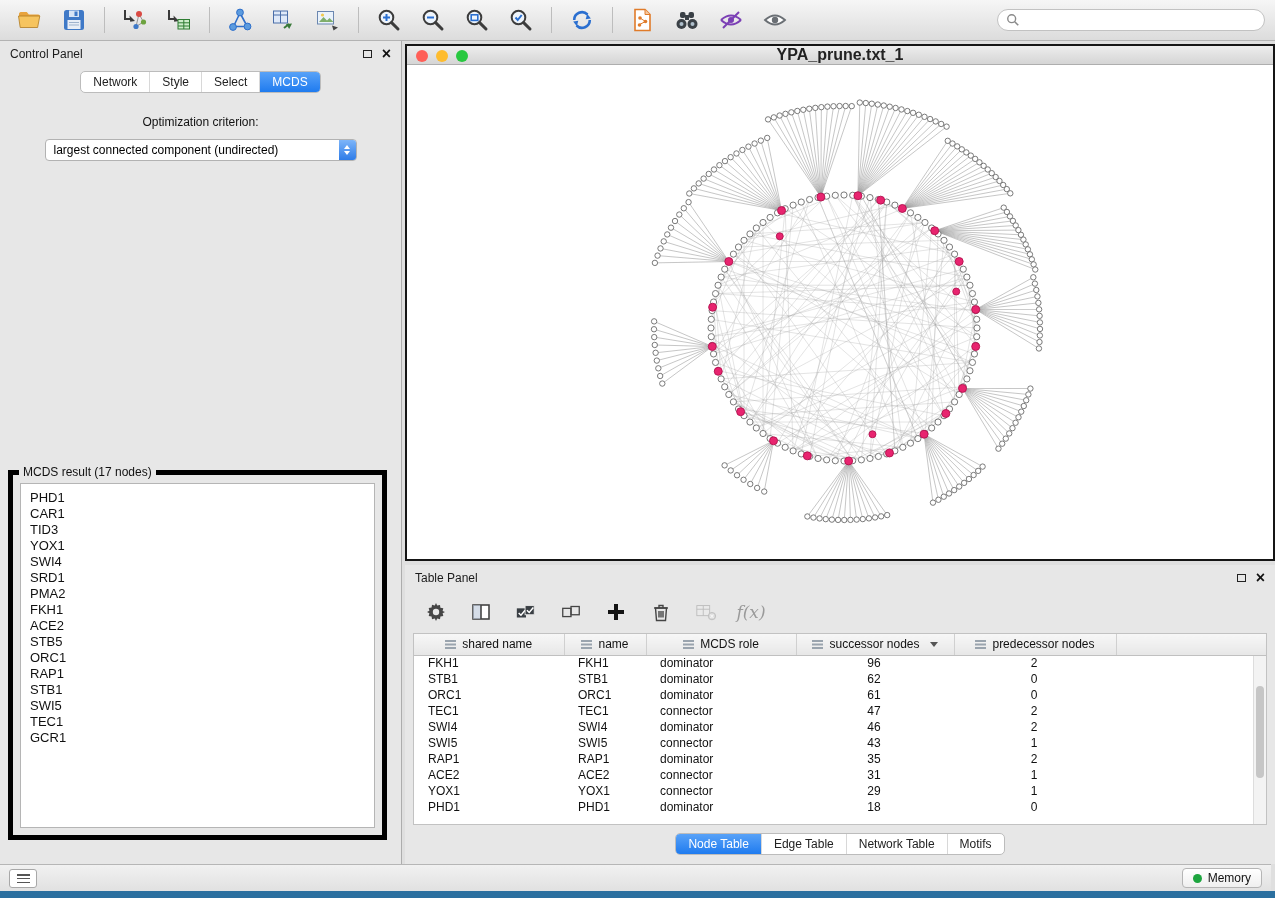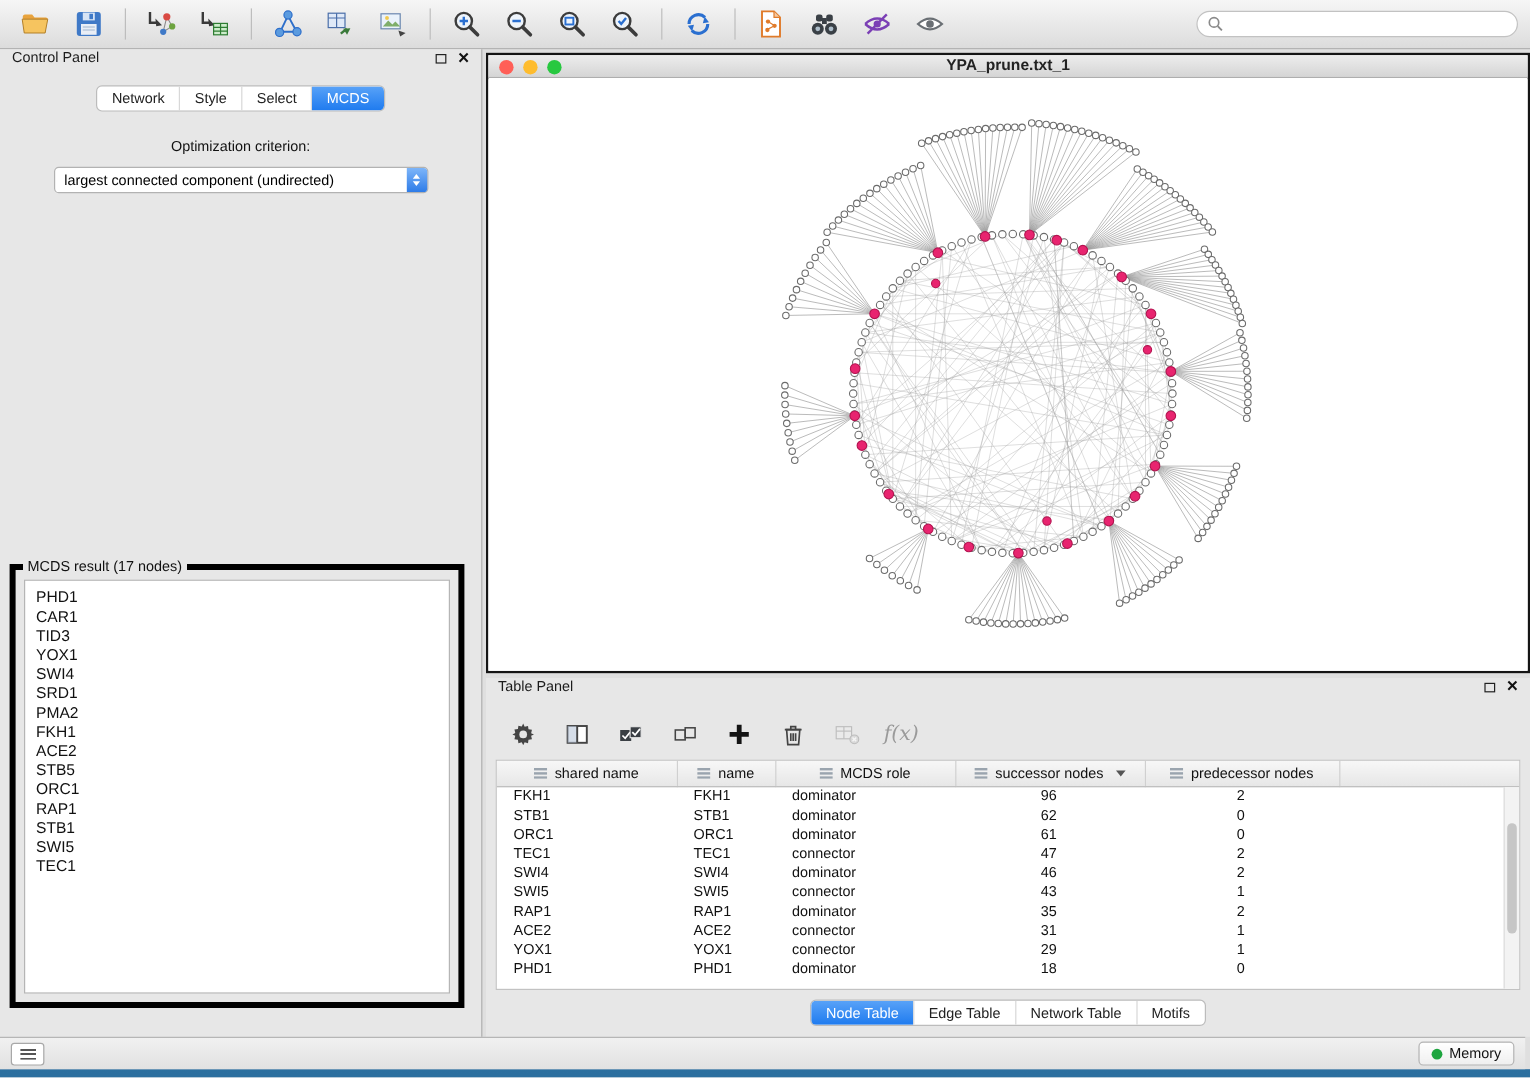--- a/index.html
+++ b/index.html
@@ -11,21 +11,21 @@
   .toolbar{position:absolute;top:0;left:0;right:0;height:41px;background:linear-gradient(#f6f6f6,#dcdcdc);border-bottom:1px solid #b3b3b3;display:flex;align-items:center;padding:0 10px;gap:4px;}
   .tb{width:40px;height:32px;border:none;background:transparent;display:flex;align-items:center;justify-content:center;padding:0;}
   .tb svg{width:26px;height:26px;}
   .sep{width:1px;height:26px;background:#bdbdbd;margin:0 6px;}
   .spacer{flex:1;}
   .search{display:flex;align-items:center;gap:6px;width:268px;height:22px;background:#fff;border:1px solid #c2c2c2;border-radius:12px;padding:0 8px;}
   .search svg{width:14px;height:14px;flex:none;}
   .search input{border:none;outline:none;flex:1;font-size:12px;background:transparent;min-width:0;}
 
   
-  .panel-titlebar{height:26px;display:flex;align-items:flex-start;padding:0 10px;font-size:12px;color:#1c1c1c;}
+  .panel-titlebar{height:26px;display:flex;align-items:center;padding:0 10px;font-size:12px;color:#1c1c1c;}
   .pt-icons{margin-left:auto;display:flex;gap:10px;align-items:center;}
   .float-icon{width:9px;height:8px;border:1.5px solid #222;display:inline-block;}
   .close-icon{font-size:16px;font-weight:bold;color:#111;line-height:1;}
   .tabset{display:inline-flex;background:#fff;border:1px solid #bcbcbc;border-radius:5px;overflow:hidden;}
   .tab{padding:3px 12px;font-size:12px;color:#222;border-left:1px solid #d8d8d8;white-space:nowrap;}
   .tab:first-child{border-left:none;}
   .tab.active{background:linear-gradient(#58a2f8,#1f7bef);color:#fff;}
 
   
   .control-panel{position:absolute;left:0;top:41px;width:402px;bottom:27px;background:#e7e7e7;border-right:1px solid #adadad;}
@@ -38,21 +38,21 @@
   .arr-dn{width:0;height:0;border-left:3.5px solid transparent;border-right:3.5px solid transparent;border-top:4px solid #fff;}
   .btn-row{display:flex;justify-content:center;gap:14px;margin-top:12px;}
   .btn{height:22px;padding:0 14px;font-size:12px;color:#111;background:linear-gradient(#ffffff,#f0f0f0);border:1px solid #b3b3b3;border-radius:4px;}
   .btn.focus{box-shadow:0 0 0 3px rgba(110,165,245,.55);border-color:#7aa8e8;}
   .result{position:absolute;left:8px;right:14px;top:424px;bottom:24px;border:5px solid #000000;margin:0;padding:0;}
   .result legend{font-size:12px;padding:0 4px;margin-left:6px;color:#111;}
   .result-list{position:absolute;left:7px;right:7px;top:4px;bottom:7px;background:#fff;border:1px solid #b5b5b5;padding:6px 9px;font-size:13px;line-height:16px;color:#111;overflow:hidden;}
 
   
   .network-frame{position:absolute;left:405px;top:44px;width:870px;height:517px;border:2px solid #151515;background:#fff;}
-  .net-titlebar{height:19px;background:linear-gradient(#ededed,#d5d5d5);border-bottom:1px solid #aeaeae;position:relative;display:flex;justify-content:center;font-size:13px;font-weight:700;color:#222;}
+  .net-titlebar{height:19px;background:linear-gradient(#ededed,#d5d5d5);border-bottom:1px solid #aeaeae;position:relative;display:flex;align-items:center;justify-content:center;font-size:16px;font-weight:700;color:#222;}
   .tl{position:absolute;top:3.5px;width:12px;height:12px;border-radius:50%;}
   .tl.red{left:9px;background:#ff5f57;}
   .tl.yellow{left:29px;background:#febc2e;}
   .tl.green{left:49px;background:#28c840;}
   .net-canvas{position:absolute;left:0;top:20px;right:0;bottom:0;background:#fff;overflow:hidden;}
   .net-canvas svg{width:100%;height:100%;display:block;}
 
   
   .table-panel{position:absolute;left:405px;top:565px;width:870px;bottom:27px;background:#e7e7e7;display:flex;flex-direction:column;}
   .table-toolbar{height:42px;display:flex;align-items:center;padding:0 16px;gap:15px;flex:none;}
@@ -274,20 +274,21 @@
             <div>SRD1</div>
             <div>PMA2</div>
             <div>FKH1</div>
             <div>ACE2</div>
             <div>STB5</div>
             <div>ORC1</div>
             <div>RAP1</div>
             <div>STB1</div>
             <div>SWI5</div>
             <div>TEC1</div>
+            <div>GCR1</div>
           </div>
     </fieldset>
   </div>
 
   <div class="network-frame">
     <div class="net-titlebar">
       <span class="tl red"></span>
       <span class="tl yellow"></span>
       <span class="tl green"></span>
       <span>YPA_prune.txt_1</span>

